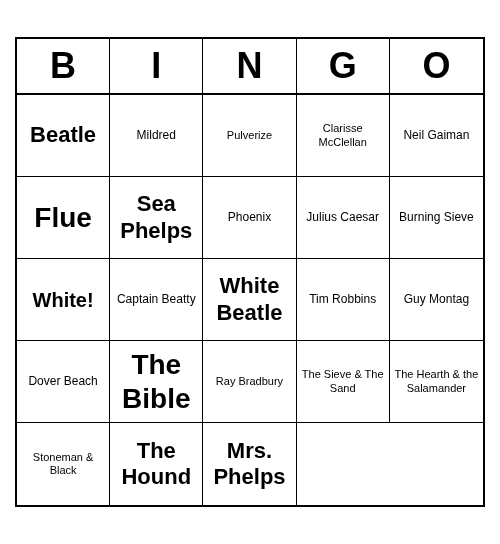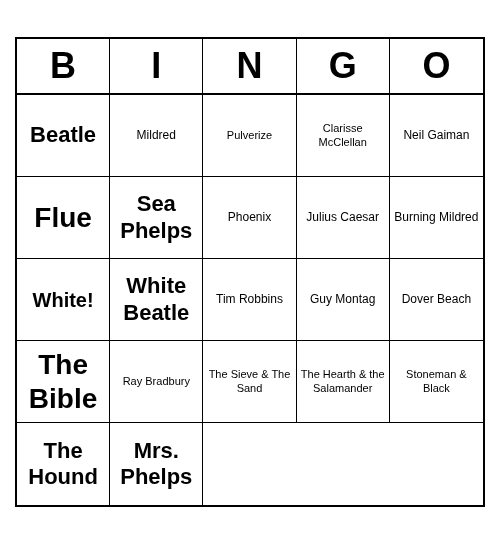--- a/index.html
+++ b/index.html
@@ -84,22 +84,23 @@
   <div class="bingo-grid">
   <div class="bingo-cell large">Beatle</div>
       <div class="bingo-cell ">Mildred</div>
       <div class="bingo-cell small">Pulverize</div>
       <div class="bingo-cell small">Clarisse McClellan</div>
       <div class="bingo-cell ">Neil Gaiman</div>
       <div class="bingo-cell xlarge">Flue</div>
       <div class="bingo-cell large">Sea Phelps</div>
       <div class="bingo-cell ">Phoenix</div>
       <div class="bingo-cell ">Julius Caesar</div>
-      <div class="bingo-cell ">Burning Mildred</div>
+      <div class="bingo-cell ">Burning Sieve</div>
       <div class="bingo-cell free">White!</div>
+      <div class="bingo-cell ">Captain Beatty</div>
       <div class="bingo-cell large">White Beatle</div>
       <div class="bingo-cell ">Tim Robbins</div>
       <div class="bingo-cell ">Guy Montag</div>
       <div class="bingo-cell ">Dover Beach</div>
       <div class="bingo-cell xlarge">The Bible</div>
       <div class="bingo-cell small">Ray Bradbury</div>
       <div class="bingo-cell small">The Sieve &amp; The Sand</div>
       <div class="bingo-cell small">The Hearth &amp; the Salamander</div>
       <div class="bingo-cell small">Stoneman &amp; Black</div>
       <div class="bingo-cell large">The Hound</div>

